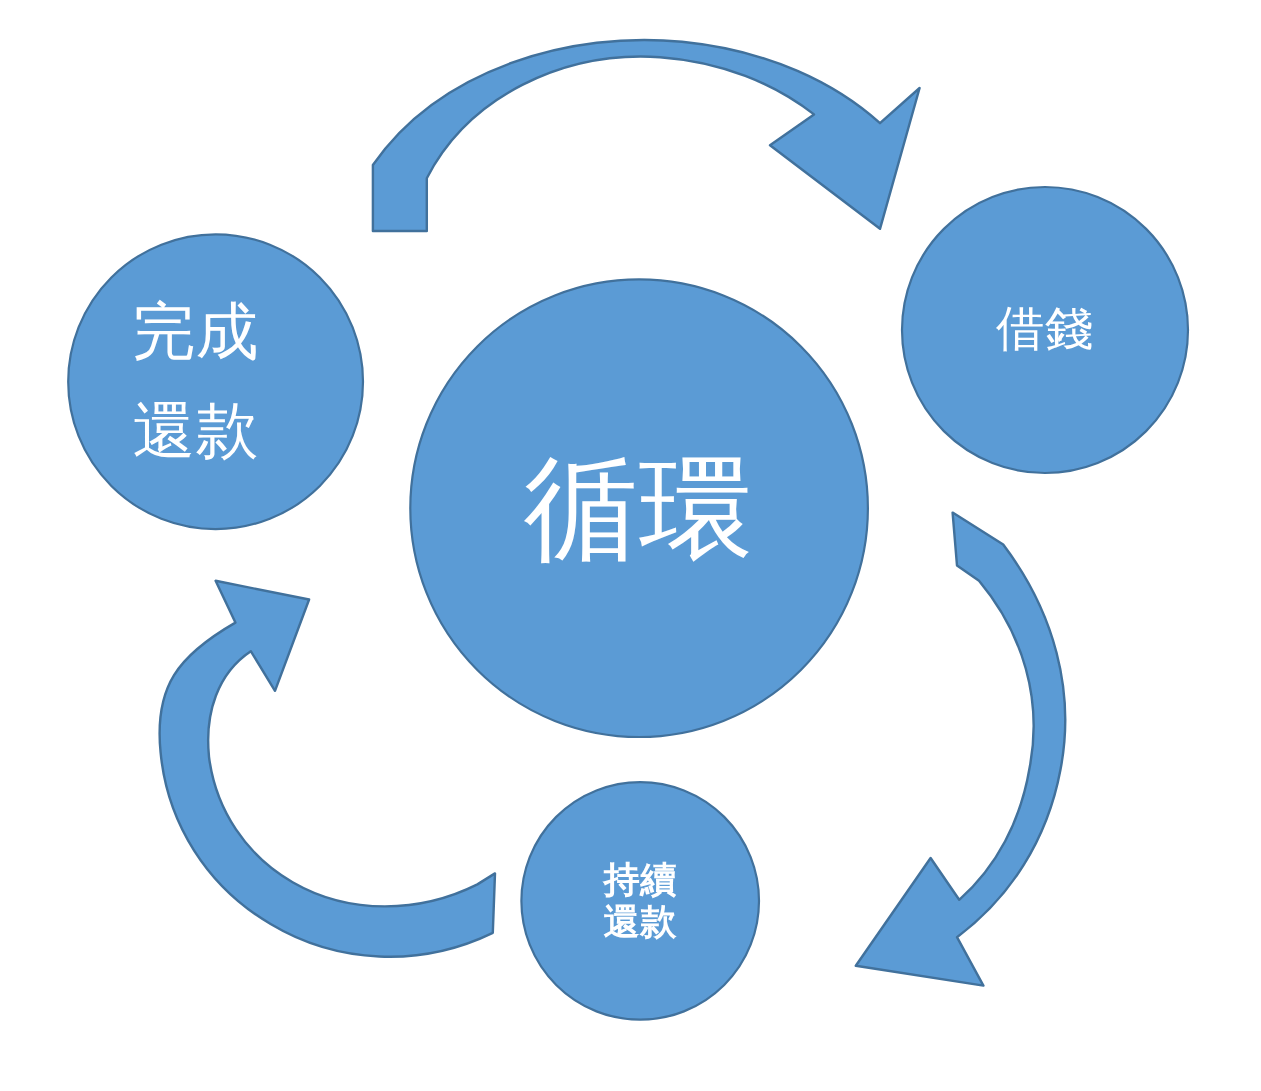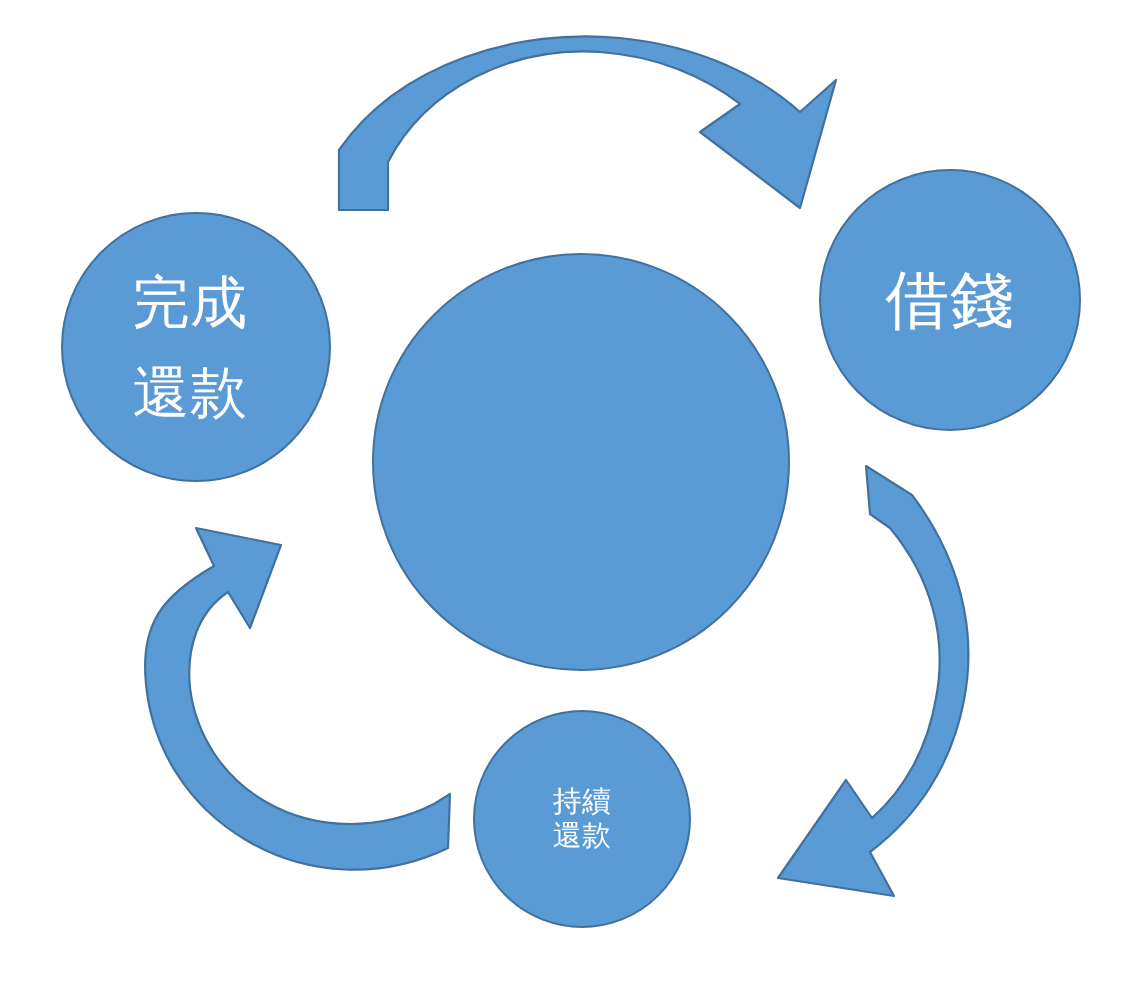--- a/index.html
+++ b/index.html
@@ -38,30 +38,31 @@
     line-height: 1.12;
     white-space: pre;
     pointer-events: none;
     letter-spacing: 0.01em;
   }
   .lbl-center {
     font-size: 104px;
     line-height: 1.18;
   }
   .lbl-satellite-lg {
-    font-size: 64px;
+    font-size: 44px;
     line-height: 1.16;
   }
   .lbl-satellite-md {
     font-size: 57px;
     line-height: 1.16;
   }
   .lbl-satellite-sm {
-    font-size: 29px;
+    font-size: 33px;
     line-height: 1.16;
+    font-weight: bold;
   }
   .lbl-line { display: block; }
 </style>
 </head>
 <body>
 
 <div id="canvas">
 
   <svg id="diagram-svg" viewBox="0 0 1146 992" xmlns="http://www.w3.org/2000/svg">
 
@@ -108,29 +109,30 @@
     <circle cx="581" cy="462" r="208" fill="#5B9BD5" stroke="#41719C" stroke-width="2"></circle>
 
     <circle cx="950" cy="300" r="130" fill="#5B9BD5" stroke="#41719C" stroke-width="2"></circle>
 
     <circle cx="582" cy="819" r="108" fill="#5B9BD5" stroke="#41719C" stroke-width="2"></circle>
 
     <circle cx="196" cy="347" r="134" fill="#5B9BD5" stroke="#41719C" stroke-width="2"></circle>
   </svg>
 
   <div class="node-label lbl-center" style="left:373px; top:254px; width:416px; height:416px;">
+    <span class="lbl-line">循環</span>
   </div>
 
   <div class="node-label lbl-satellite-lg" style="left:820px; top:170px; width:260px; height:260px;">
     <span class="lbl-line">借錢</span>
   </div>
 
   <div class="node-label lbl-satellite-sm" style="left:474px; top:711px; width:216px; height:216px;">
     <span class="lbl-line">持續</span>
     <span class="lbl-line">還款</span>
   </div>
 
-  <div class="node-label lbl-satellite-md" style="left:56px; top:213px; width:268px; height:268px;gap:24px;">
+  <div class="node-label lbl-satellite-md" style="left:44px; top:213px; width:268px; height:268px;gap:24px;">
     <span class="lbl-line">完成</span>
     <span class="lbl-line">還款</span>
   </div>
 
 </div>
 
 </body></html>

